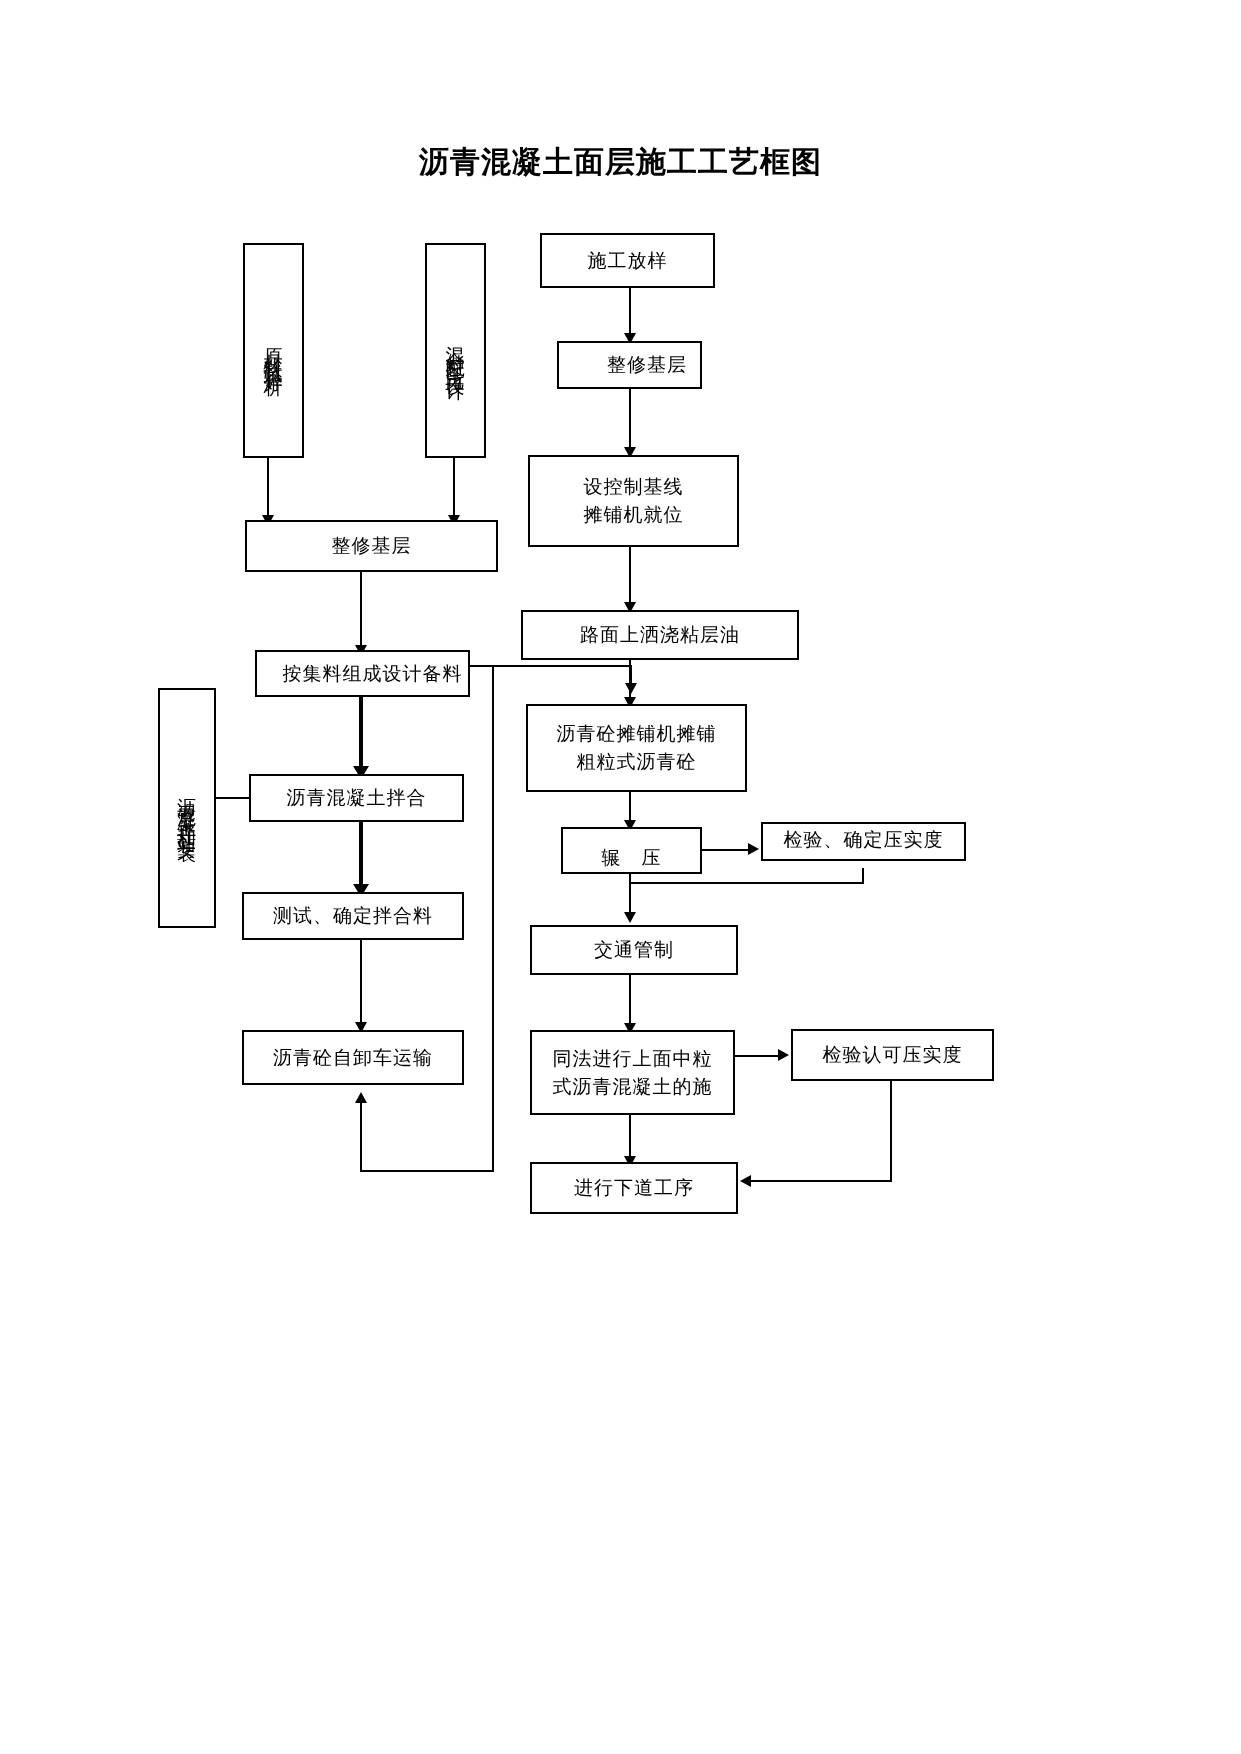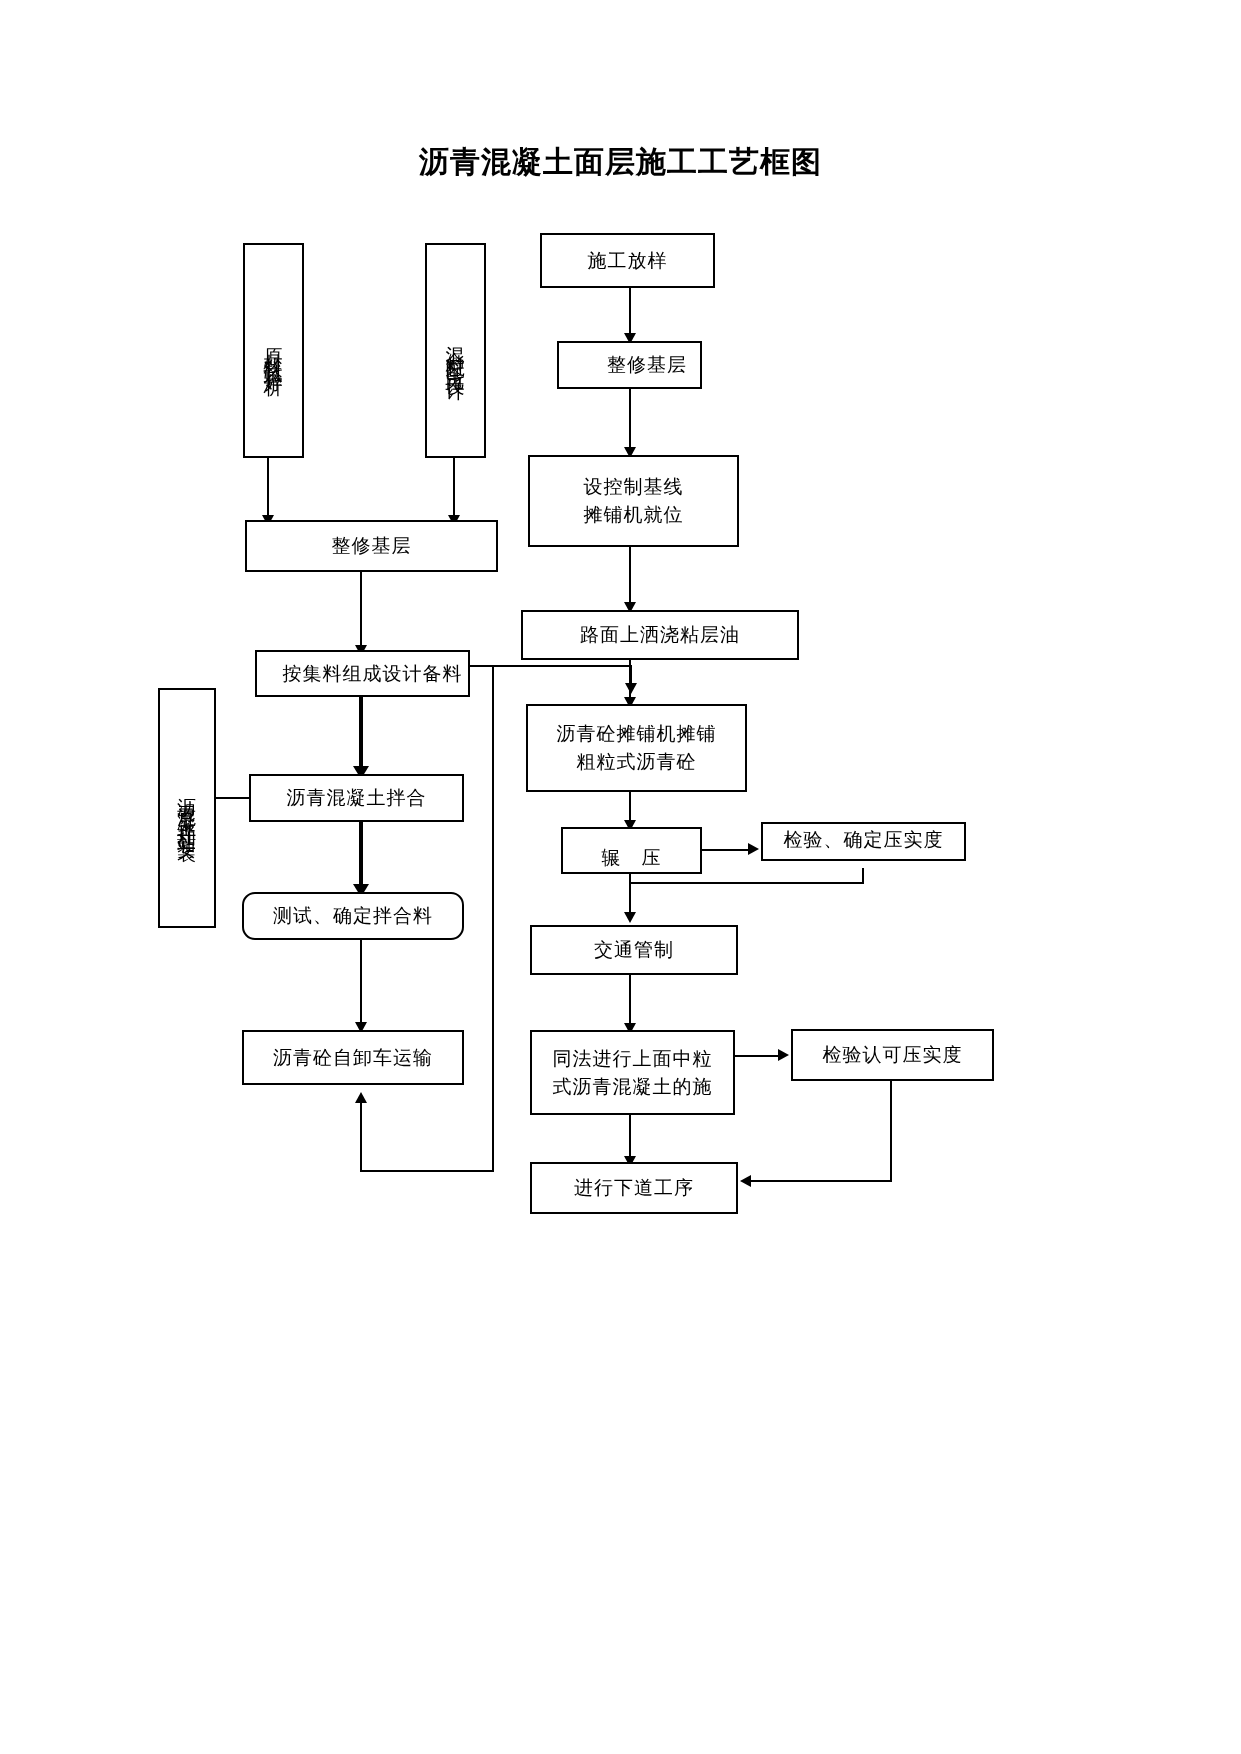--- a/index.html
+++ b/index.html
@@ -144,21 +144,21 @@
   </div>
   <div class="ln h" style="left:216px; top:797px; width:37px;"></div>
   <div class="arrowhead right" style="left:250px; top:792px;"></div>
 
   <div class="box" style="left:249px; top:774px; width:215px; height:48px;">
     <span class="inner">沥青混凝土拌合</span>
   </div>
   <div class="ln thick v" style="left:359px; top:822px; height:68px;"></div>
   <div class="arrowhead down big" style="left:353px; top:884px;"></div>
 
-  <div class="box" style="left:242px; top:892px; width:222px; height:48px;border-radius:13px;">
+  <div class="box" style="left:242px; top:892px; width:222px; height:48px;">
     <span class="inner">测试、确定拌合料</span>
   </div>
   <div class="ln v" style="left:360px; top:940px; height:85px;"></div>
   <div class="arrowhead down" style="left:355px; top:1022px;"></div>
 
   <div class="box" style="left:242px; top:1030px; width:222px; height:55px;">
     <span class="inner">沥青砼自卸车运输</span>
   </div>
 
   <div class="ln h" style="left:360px; top:1170px; width:134px;"></div>

